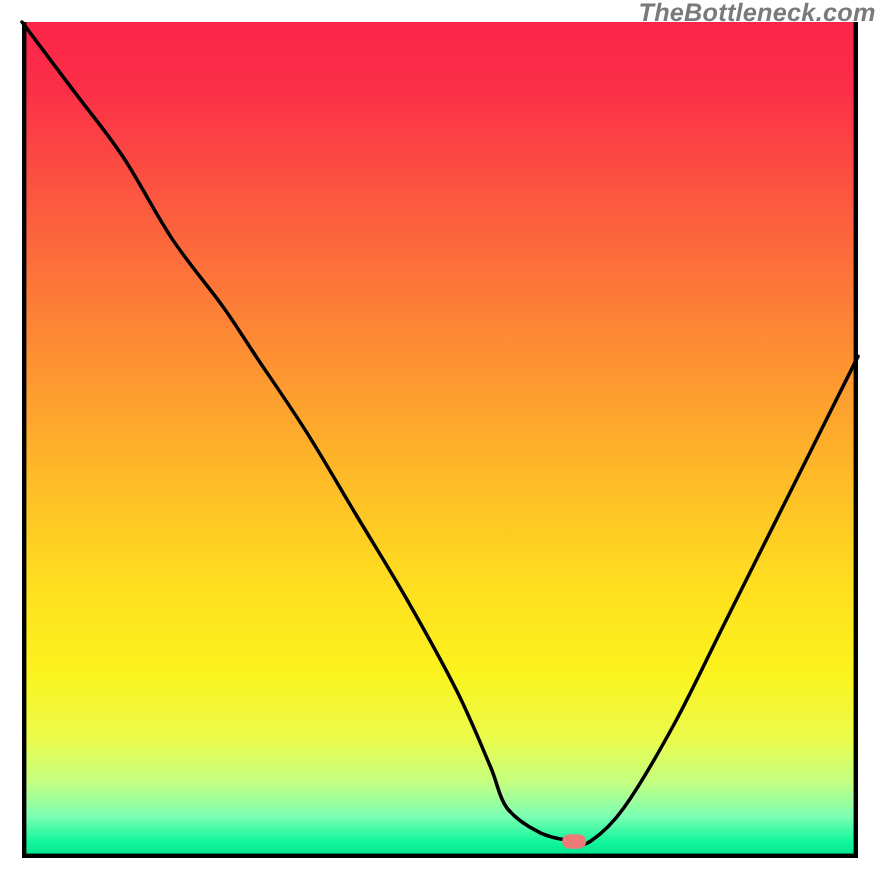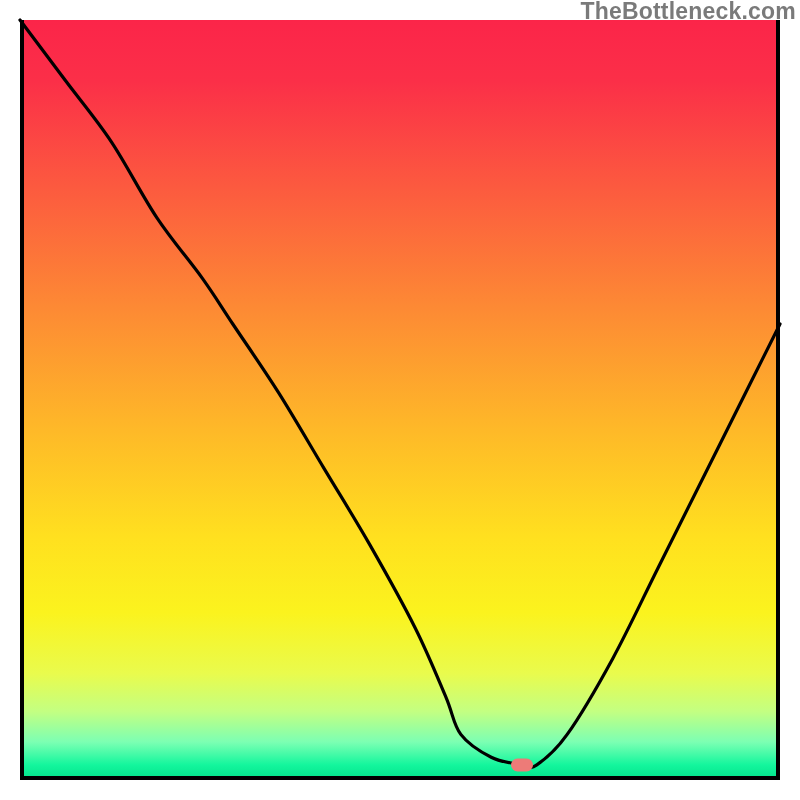--- a/index.html
+++ b/index.html
@@ -7,20 +7,21 @@
     padding: 0;
     width: 800px;
     height: 800px;
     background: #ffffff;
     font-family: Arial, Helvetica, sans-serif;
   }
   .chart-container {
     position: relative;
     width: 800px;
     height: 580px;
+    font-style: italic;
   }
   .plot-area {
     position: absolute;
     left: 20px;
     top: 20px;
     width: 760px;
     height: 760px;
     box-sizing: border-box;
   }
   .gradient-bg {

